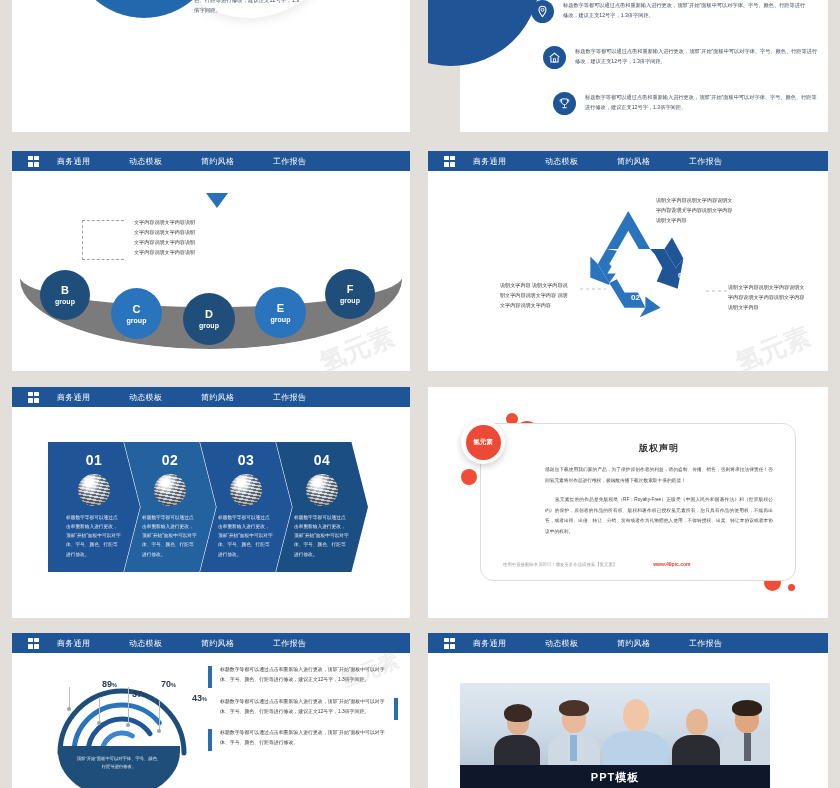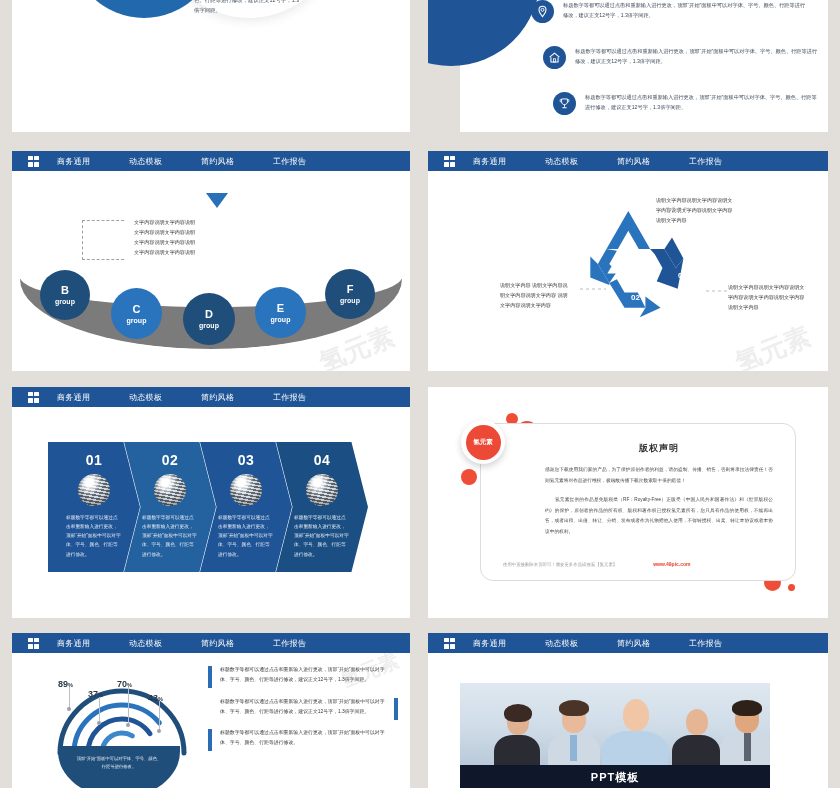--- a/index.html
+++ b/index.html
@@ -180,21 +180,21 @@
     background: #ec4a36; color: #fff; font-style: normal;
     font-size: 6.5px; font-weight: 700;
     display: flex; align-items: center; justify-content: center;
   }
   .s6 .dot { position: absolute; border-radius: 50%; background: #ef4d35; }
 
   
   .s7 { left: 12px; top: 633px; width: 398px; height: 160px; }
   .s7 .body { position: absolute; left: 0; top: 20px; width: 100%; height: 140px; }
   .s7 .plabel { position: absolute; color: #2b3a4a; font-weight: 700; }
-  .s7 .plabel b { font-size: 9px; }
+  .s7 .plabel b { font-size: 9px; margin-left: 44px; }
   .s7 .plabel span { font-size: 5.5px; }
   .s7 .stem { position: absolute; width: 1px; background: #b9bfc5; }
   .s7 .stem::before {
     content:""; position:absolute; left:-1.6px; bottom:-2px;
     width:4px; height:4px; border-radius:50%; background:#9aa3ab;
   }
   .s7 .basin {
     position: absolute; left: 46px; top: 93px; width: 122px; height: 52px;
     background: #1f4e7a; border-radius: 0 0 56% 56% / 0 0 100% 100%;
     display: flex; align-items: flex-start; justify-content: center; padding-top: 9px;

